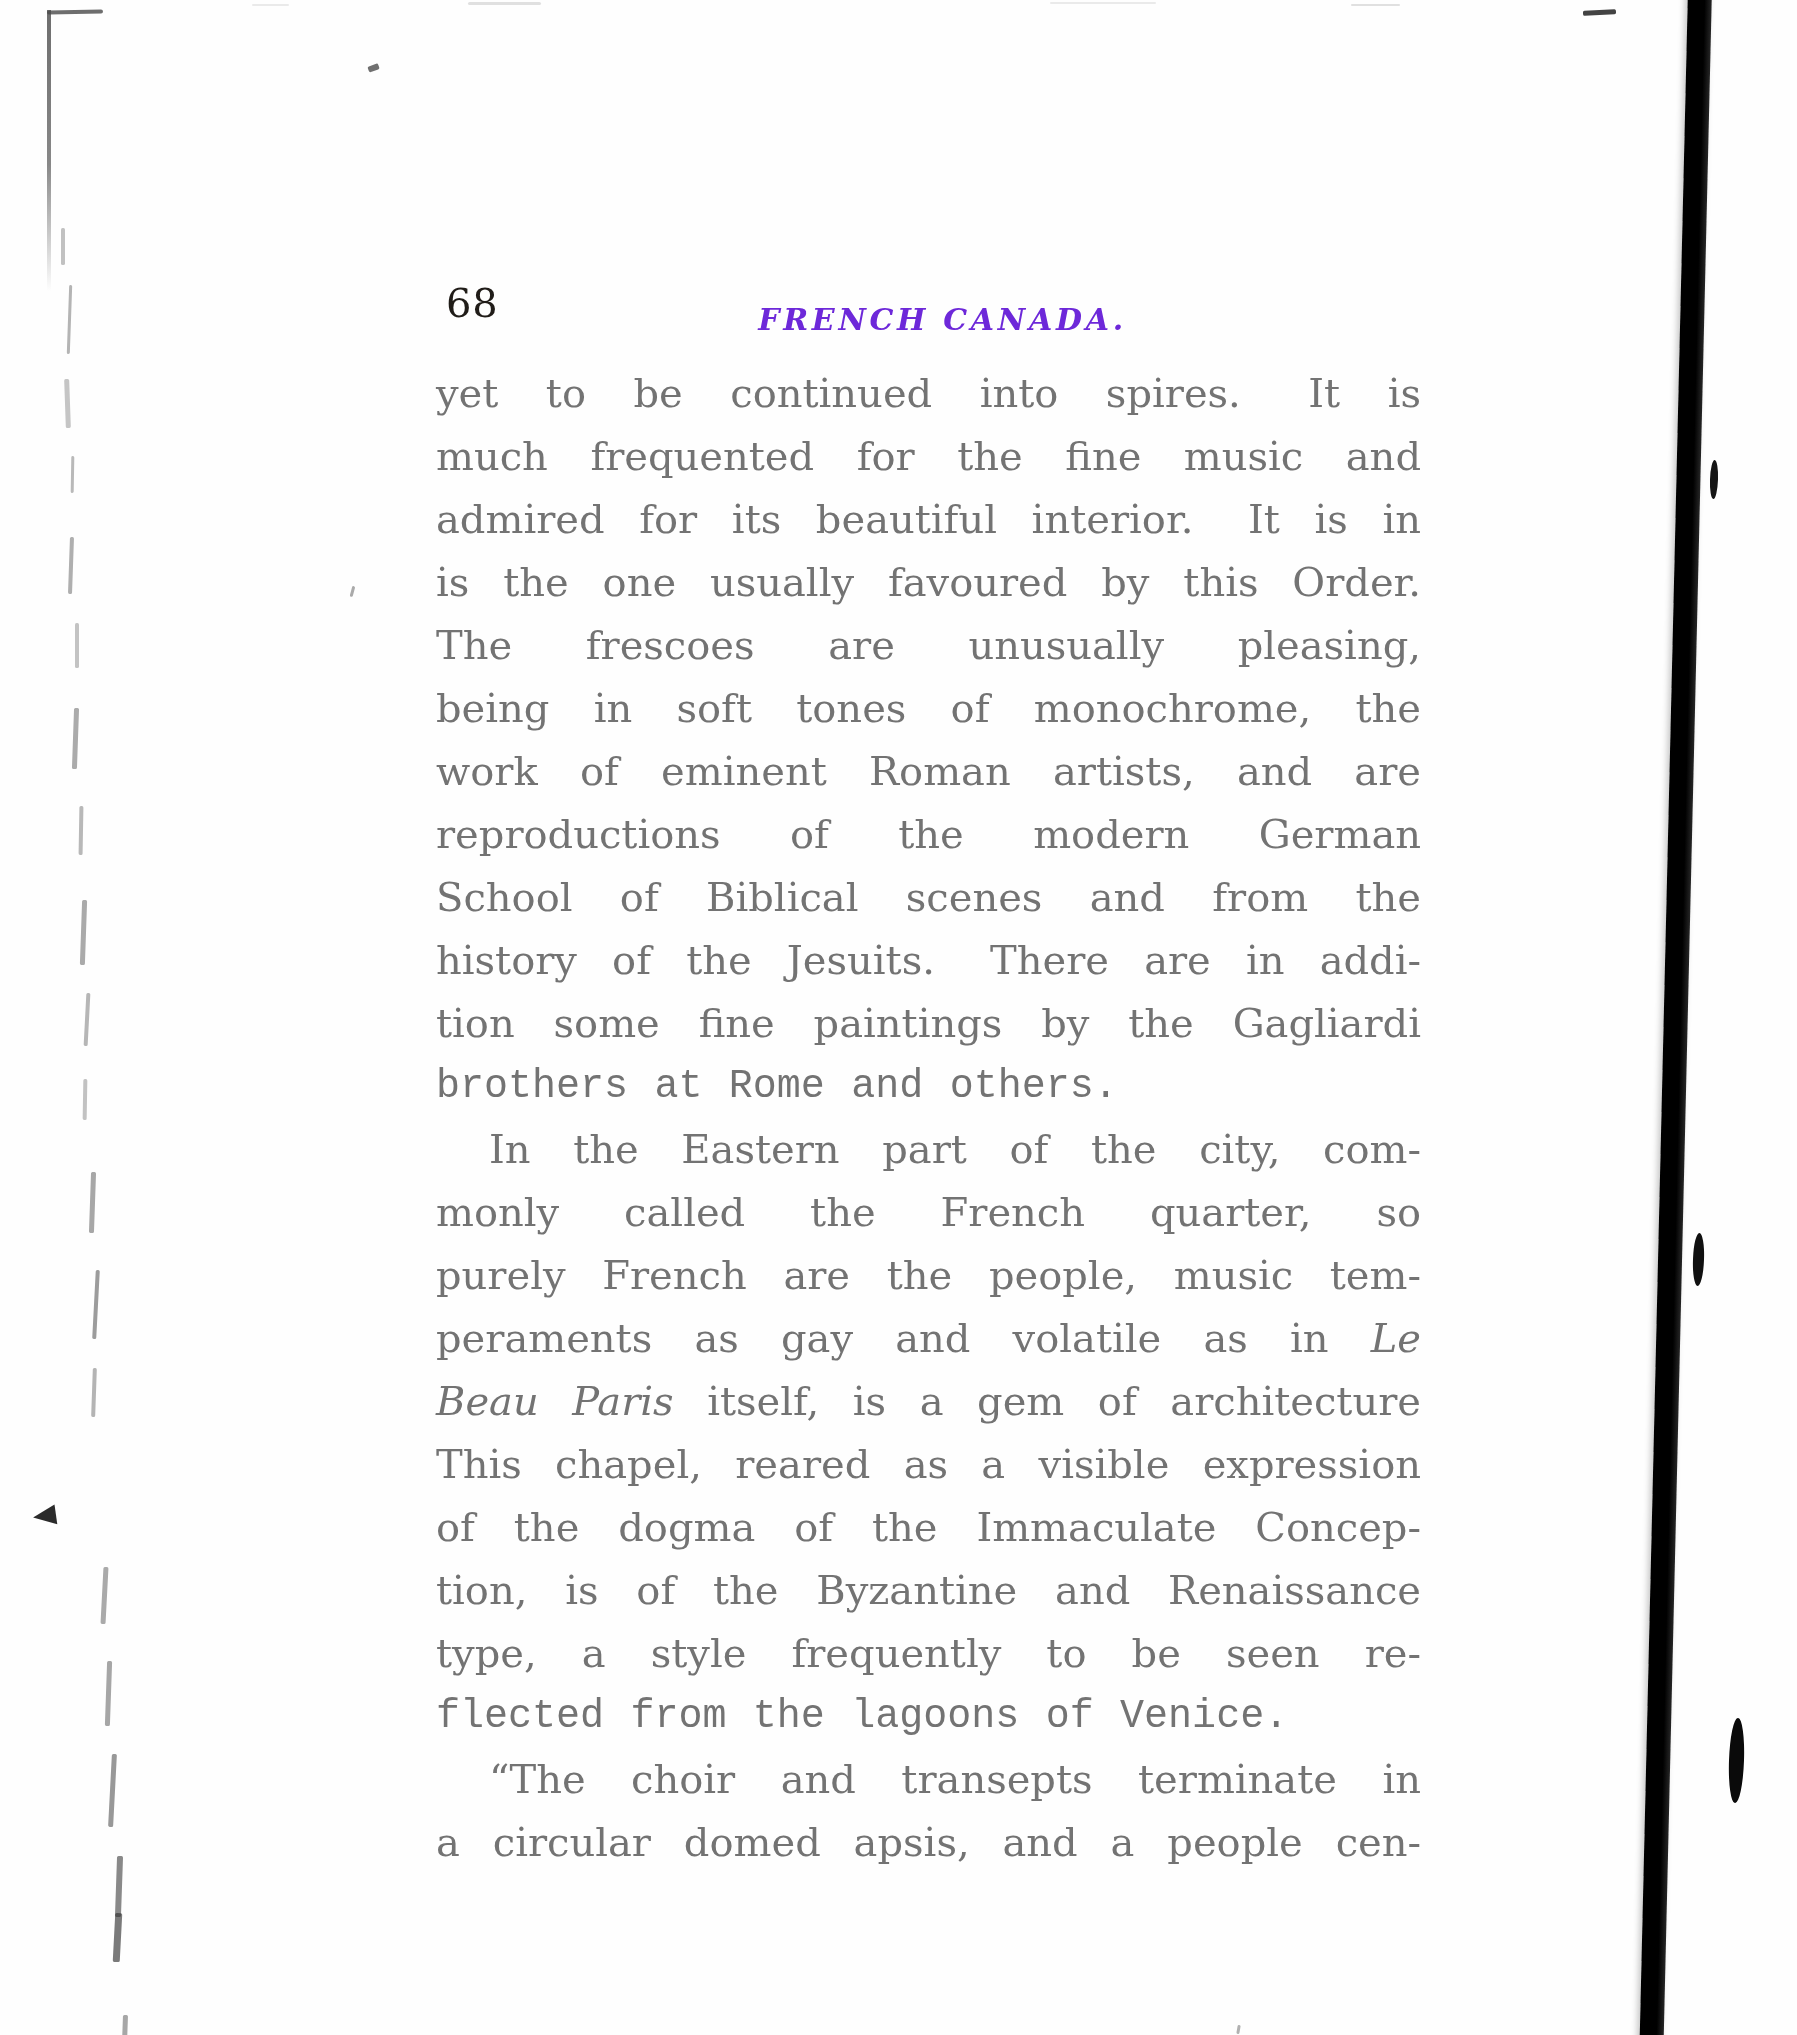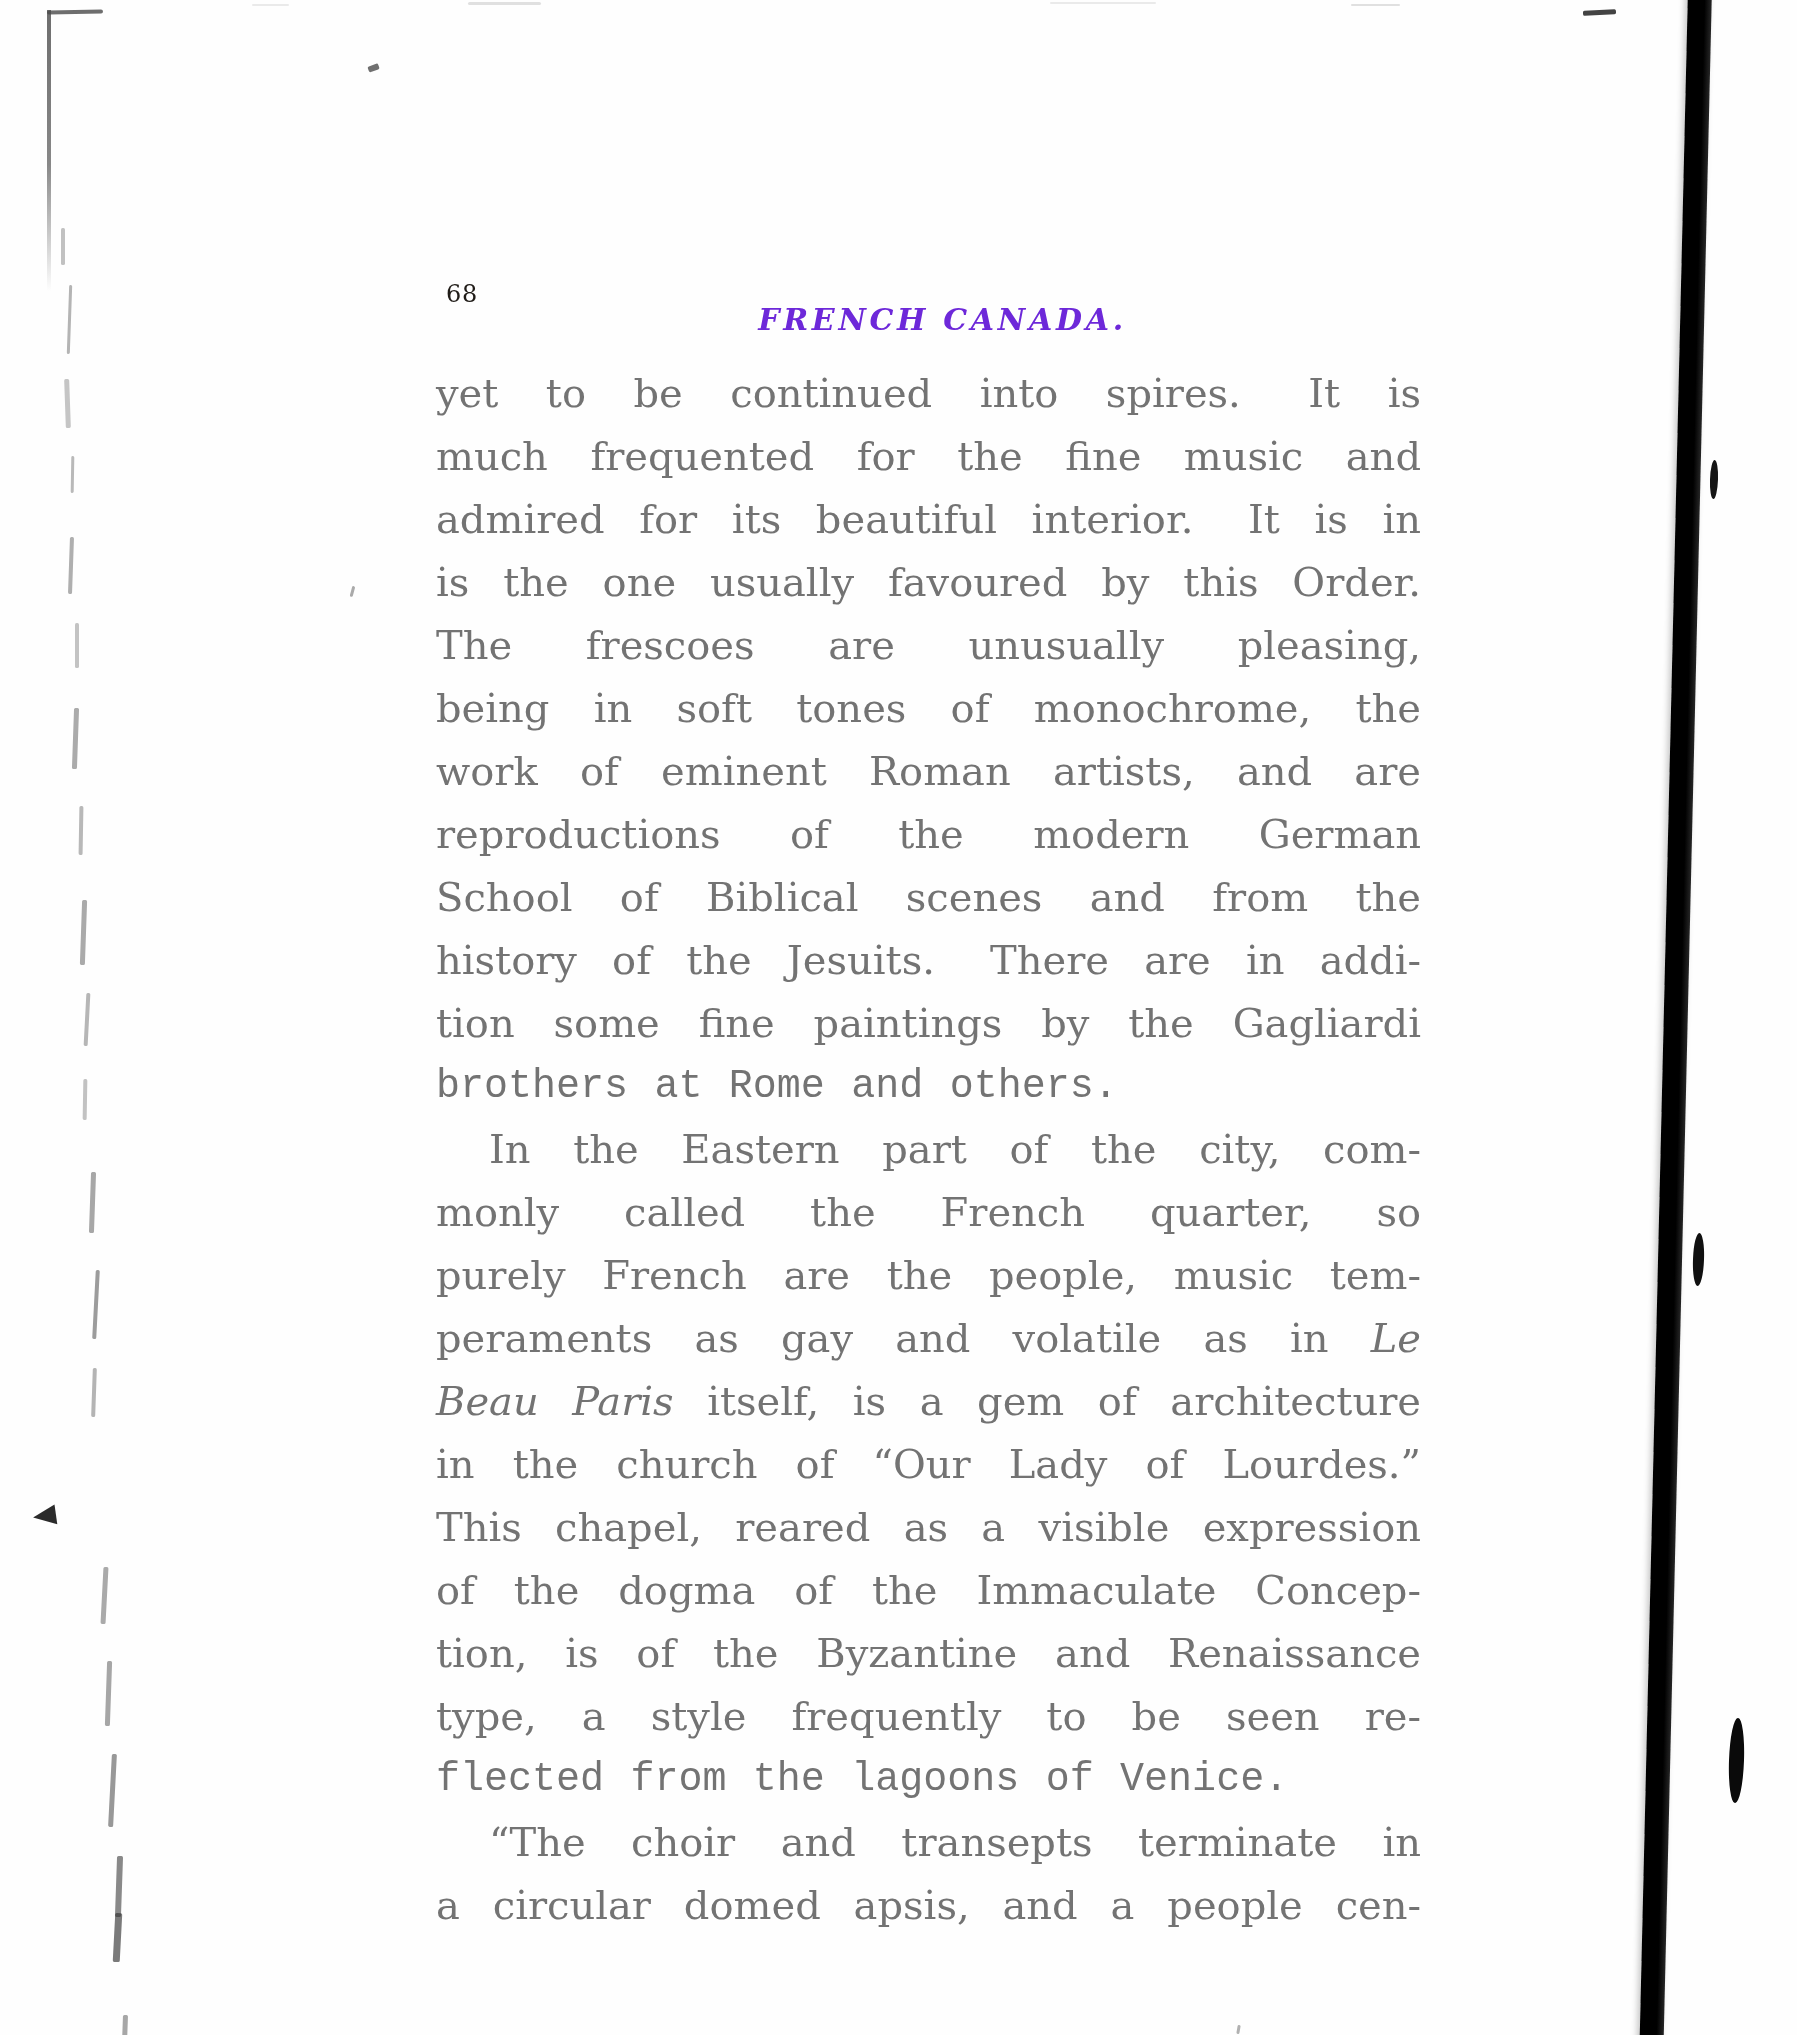--- a/index.html
+++ b/index.html
@@ -6,21 +6,21 @@
   body{
     width:1797px;height:2424px;position:relative;overflow:hidden;
     font-family:"DejaVu Serif","Liberation Serif",serif;
     color:#191511;
   }
   .page{position:absolute;inset:0;background:#fefefe;}
 
   
   .page-number{
     position:absolute;left:446px;top:280px;
-    font-size:24px;letter-spacing:0.8px;color:#201c18;
+    font-size:40px;letter-spacing:0.8px;color:#201c18;
   }
   .running-header{
     position:absolute;left:450px;top:277px;width:985px;
     text-align:center;font-size:30px;font-weight:bold;font-style:italic;
     letter-spacing:3.7px;color:#6d28d9;margin-top:25px;
   }
 
   
   .body-text{
     position:absolute;left:436px;top:362px;width:985px;
@@ -78,21 +78,20 @@
       <div class="line"><span>reproductions of the modern German</span></div>
       <div class="line"><span>School of Biblical scenes and from the</span></div>
       <div class="line"><span>history of the Jesuits.  There are in addi-</span></div>
       <div class="line"><span>tion some fine paintings by the Gagliardi</span></div>
       <div class="line last"><span>brothers at Rome and others.</span></div>
       <div class="line indent"><span>In the Eastern part of the city, com-</span></div>
       <div class="line"><span>monly called the French quarter, so</span></div>
       <div class="line"><span>purely French are the people, music tem-</span></div>
       <div class="line"><span>peraments as gay and volatile as in </span><span class="it">Le</span></div>
       <div class="line"><span class="it">Beau Paris</span><span> itself, is a gem of architecture</span></div>
-      <div class="line"><span>in the church of “Our Lady of Lourdes.”</span></div>
       <div class="line"><span>This chapel, reared as a visible expression</span></div>
       <div class="line"><span>of the dogma of the Immaculate Concep-</span></div>
       <div class="line"><span>tion, is of the Byzantine and Renaissance</span></div>
       <div class="line"><span>type, a style frequently to be seen re-</span></div>
       <div class="line last"><span>flected from the lagoons of Venice.</span></div>
       <div class="line indent"><span>“The choir and transepts terminate in</span></div>
       <div class="line"><span>a circular domed apsis, and a people cen-</span></div>
     </div>
 
   <div class="artifact corner-bracket-h"></div>

